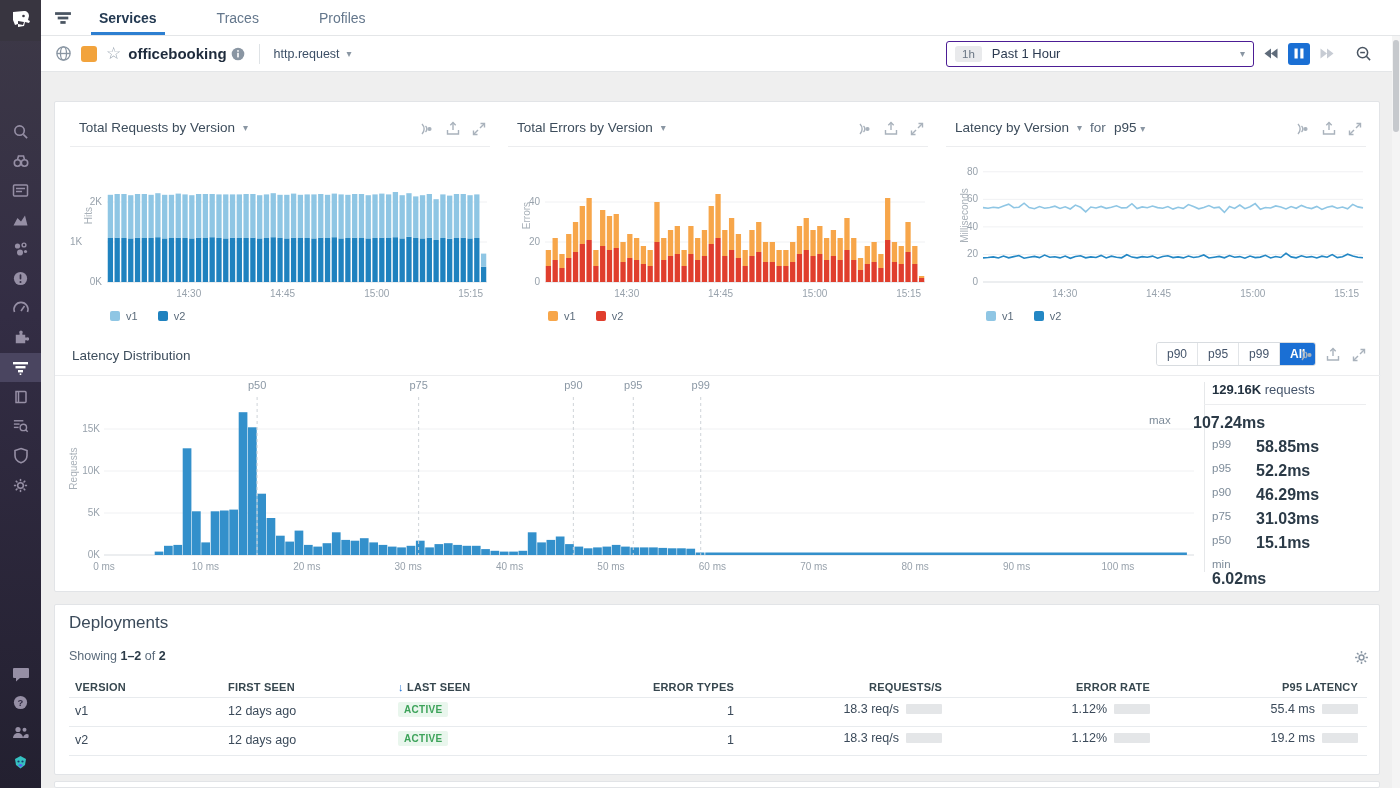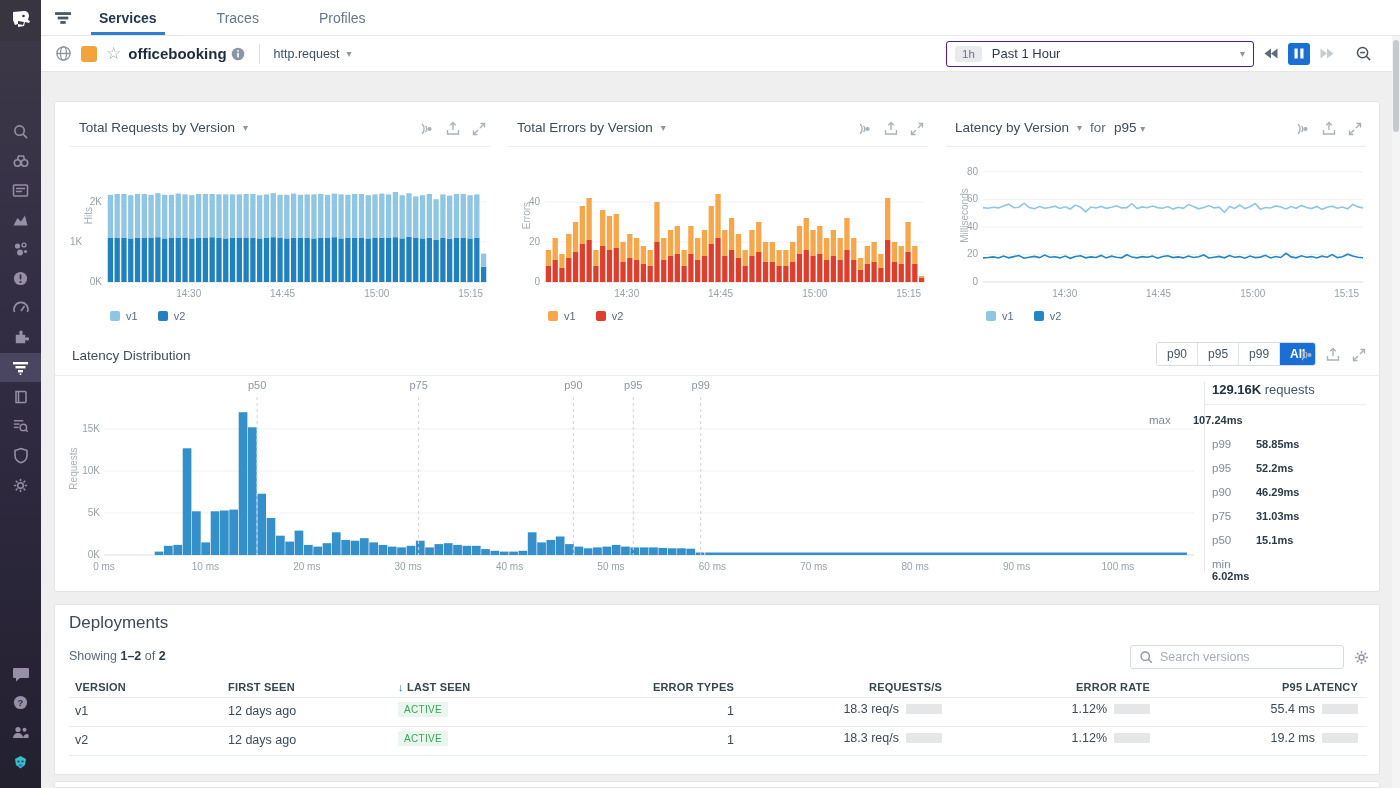--- a/index.html
+++ b/index.html
@@ -70,35 +70,35 @@
   .pct-btn:last-child { border-right:none; }
   .pct-btn.active { background:#1a6fd4; color:#fff; font-weight:bold; }
 
   
   .stats-divider { position:absolute; width:1px; background:#e6e8ea; }
   .stats-head { position:absolute; font-size:13px; color:#44546a; }
   .stats-head b { color:#22313f; }
   .stats-hr { position:absolute; height:1px; background:#ecedef; }
   .stat-row { position:absolute; width:160px; display:flex; }
   .stat-row .sl { width:44px; font-size:11.5px; color:#7d8b99; }
-  .stat-row .sv { font-size:11px; font-weight:bold; color:#2b3a47; }
+  .stat-row .sv { font-size:16px; font-weight:bold; color:#2b3a47; }
 
   
   .dep-title { position:absolute; left:14px; top:8px; font-size:17px; color:#3b4a5a; }
   .dep-showing { position:absolute; left:14px; top:44px; font-size:12.5px; color:#5b6b7b; }
   .dep-showing b { color:#2b3a47; }
   .search-box { position:absolute; left:1075px; top:40px; width:214px; height:24px; border:1px solid #d8dce0;
                 border-radius:3px; display:flex; align-items:center; padding:0 8px; background:#fff; }
   .search-box input { border:none; outline:none; font-size:12.5px; color:#43556b; width:170px; margin-left:7px;
                       font-family:"Liberation Sans",sans-serif; }
   .search-box input::placeholder { color:#a5aeb8; }
   .th { position:absolute; font-size:11px; font-weight:bold; color:#37474f; letter-spacing:.2px; }
   .tr-line { position:absolute; left:14px; width:1298px; height:1px; background:#e8ebee; }
   .td { position:absolute; font-size:12.5px; color:#3b4a5a; }
-  .badge-active { font-size:10px; font-weight:normal; color:#3da35a; background:#e9f6ed; border-radius:2px; padding:2px 6px; letter-spacing:.3px; }
+  .badge-active { font-size:10px; font-weight:bold; color:#3da35a; background:#e9f6ed; border-radius:2px; padding:2px 6px; letter-spacing:.3px; }
   .meter-wrap { display:inline-flex; align-items:center; gap:7px; }
   .meter { width:36px; height:10px; background:#e4e6e8; border-radius:1px; overflow:hidden; display:inline-block; }
   .meter-fill { height:100%; background:#5ba3d0; }
 
   svg text { font-family:"Liberation Sans",sans-serif; }
 </style>
 </head>
 <body>
 
 <div class="page">
@@ -837,27 +837,20 @@
     </section>
 
   <section class="panel deploy-panel">
     <div class="dep-title">Deployments</div>
     <div class="dep-showing">
       <span>Showing</span>
       <b>1–2</b>
       <span>of</span>
       <b>2</b>
     </div>
-    <div class="search-box">
-      <svg width="14" height="14" viewBox="0 0 18 18" fill="none" stroke="#8a96a3" stroke-width="1.8">
-          <circle cx="8" cy="8" r="5.4"></circle>
-          <line x1="12" y1="12" x2="16.5" y2="16.5"></line>
-        </svg>
-      <input type="text" placeholder="Search versions" style="">
-    </div>
     <svg class="abs" style="left:1298px;top:44px" width="17" height="17" viewBox="0 0 18 18" fill="none" stroke="#8a96a3" stroke-width="1.6">
         <circle cx="9" cy="9" r="2.6"></circle>
         <line x1="9" y1="2.2" x2="9" y2="4.6"></line>
         <line x1="9" y1="13.4" x2="9" y2="15.8"></line>
         <line x1="2.2" y1="9" x2="4.6" y2="9"></line>
         <line x1="13.4" y1="9" x2="15.8" y2="9"></line>
         <line x1="4.2" y1="4.2" x2="5.9" y2="5.9"></line>
         <line x1="12.1" y1="12.1" x2="13.8" y2="13.8"></line>
         <line x1="13.8" y1="4.2" x2="12.1" y2="5.9"></line>
         <line x1="4.2" y1="13.8" x2="5.9" y2="12.1"></line>

